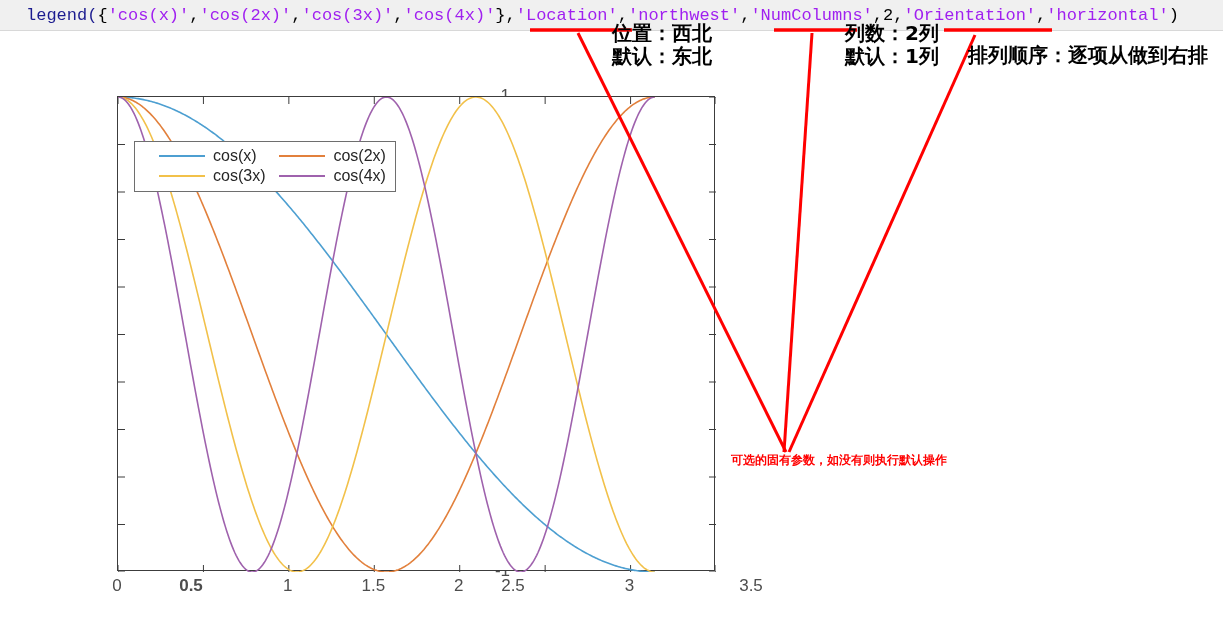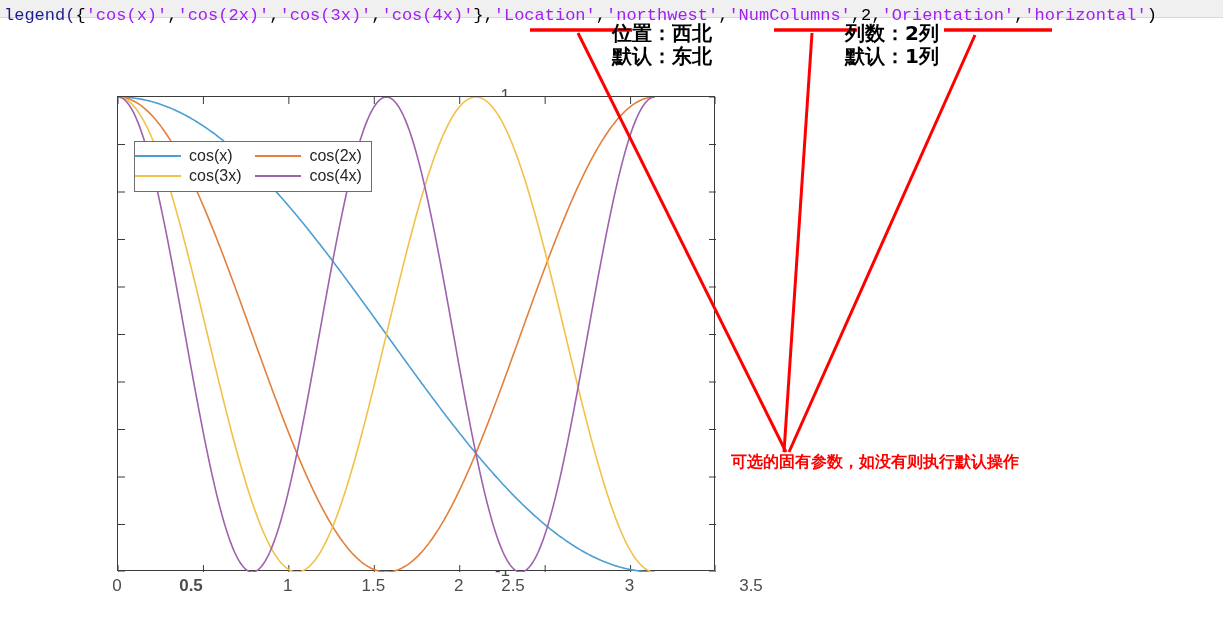--- a/index.html
+++ b/index.html
@@ -3,25 +3,25 @@
 <meta charset="utf-8">
 <style>
   html,body{margin:0;padding:0;}
   body{
     width:1223px;height:618px;position:relative;overflow:hidden;
     background:#ffffff;
     font-family:"Liberation Sans","DejaVu Sans",sans-serif;
   }
   
   #code-band{
-    position:absolute;left:0;top:0;width:1223px;height:18px;
+    position:absolute;left:0;top:0;width:1223px;height:31px;
     background:#f0f0f0;border-bottom:1px solid #d8d8d8;
     font-family:"Liberation Mono","DejaVu Sans Mono",monospace;
     font-size:17px;line-height:31px;white-space:pre;
-    color:#1b1b8f;padding-left:4px;box-sizing:border-box;
+    color:#1b1b8f;padding-left:26px;box-sizing:border-box;
   }
   #code-band .str{color:#a020f0;}
   #code-band .pun{color:#000000;}
   #code-band .num{color:#000000;}
 
   
   #figure{position:absolute;left:0;top:31px;width:1223px;height:587px;}
   #axes-box{
     position:absolute;left:117px;top:65px;width:598px;height:475px;
     border:1px solid #3c3c3c;box-sizing:border-box;background:#fff;
@@ -34,38 +34,38 @@
   }
   .xtick-label{
     position:absolute;top:545px;color:#4d4d4d;font-size:17px;
     text-align:center;transform:translateX(-50%);white-space:nowrap;
   }
 
   
   #legend-box{
     position:absolute;left:134px;top:110px;
     border:1px solid #6e6e6e;background:#ffffff;
-    padding:5px 9px 6px 0;
+    padding:5px 9px 6px 24px;
     display:grid;grid-template-columns:auto auto;
     column-gap:14px;row-gap:2px;
   }
   .legend-entry{display:flex;align-items:center;}
   .legend-line{width:46px;height:0;border-top:2px solid #000;margin-right:8px;}
   .legend-text{font-size:16px;color:#262626;white-space:nowrap;}
 
   
   #ann-svg{position:absolute;left:0;top:0;width:1223px;height:618px;pointer-events:none;}
   .cn-note{
     position:absolute;color:#000000;font-weight:bold;font-size:20px;
     line-height:23px;white-space:nowrap;
     font-family:"DejaVu Sans","Liberation Sans",sans-serif;
   }
   #bottom-note{
     position:absolute;left:731px;top:452px;color:#ff0000;font-weight:bold;
-    font-size:16px;white-space:nowrap;
+    font-size:12px;white-space:nowrap;
     font-family:"DejaVu Sans","Liberation Sans",sans-serif;
   }
 </style>
 </head>
 <body>
 
 <div id="code-band"><span>legend(</span><span class="pun">{</span><span class="str">'cos(x)'</span><span class="pun">,</span><span class="str">'cos(2x)'</span><span class="pun">,</span><span class="str">'cos(3x)'</span><span class="pun">,</span><span class="str">'cos(4x)'</span><span class="pun">}</span><span class="pun">,</span><span class="str">'Location'</span><span class="pun">,</span><span class="str">'northwest'</span><span class="pun">,</span><span class="str">'NumColumns'</span><span class="pun">,</span><span class="num">2</span><span class="pun">,</span><span class="str">'Orientation'</span><span class="pun">,</span><span class="str">'horizontal'</span><span class="pun">)</span></div>
 
 <div id="figure">
 
@@ -175,15 +175,16 @@
   <div>位置：西北</div>
   <div>默认：东北</div>
 </div>
 
 <div class="cn-note" style="left:845px;top:22px;">
   <div>列数：2列</div>
   <div>默认：1列</div>
 </div>
 
 <div class="cn-note" style="left:968px;top:44px;">
+  <div>排列顺序：逐项从做到右排</div>
 </div>
 
 <div id="bottom-note">可选的固有参数，如没有则执行默认操作</div>
 
 </body></html>

